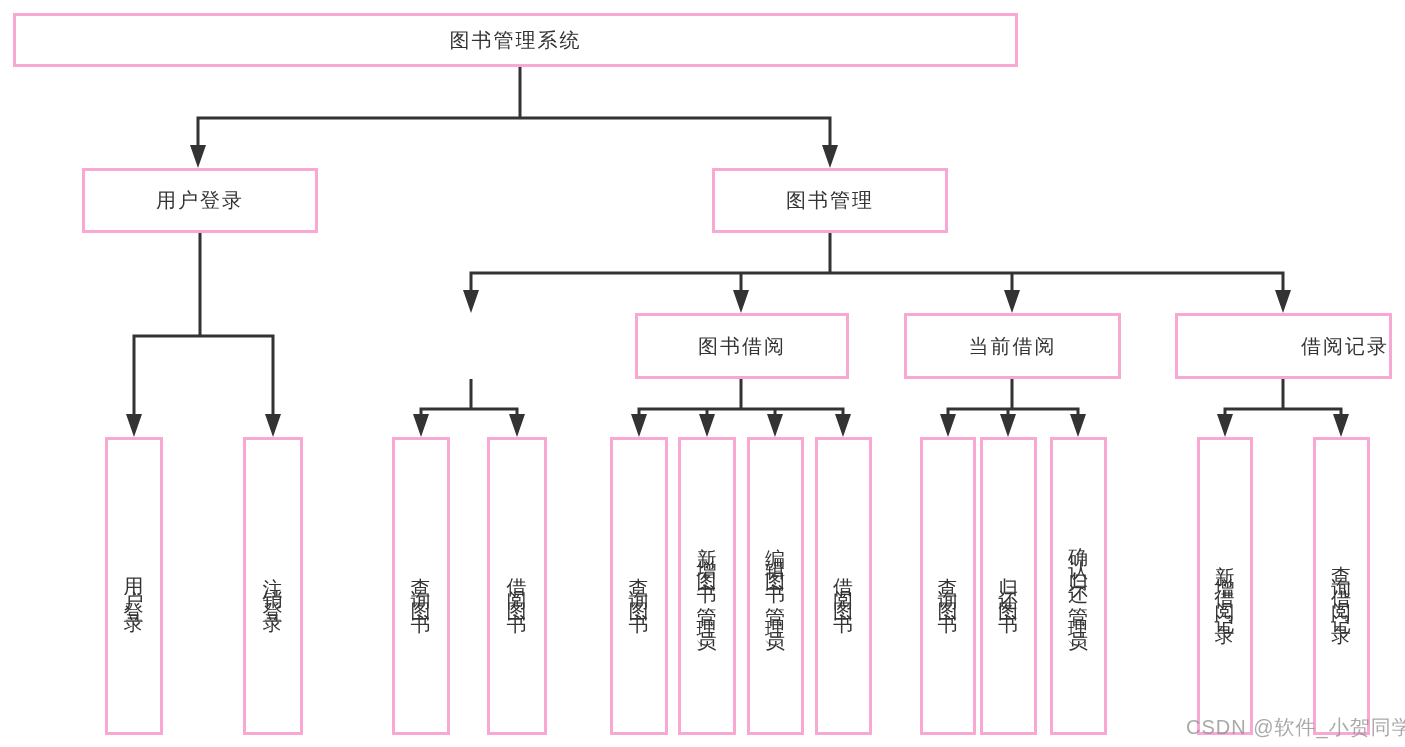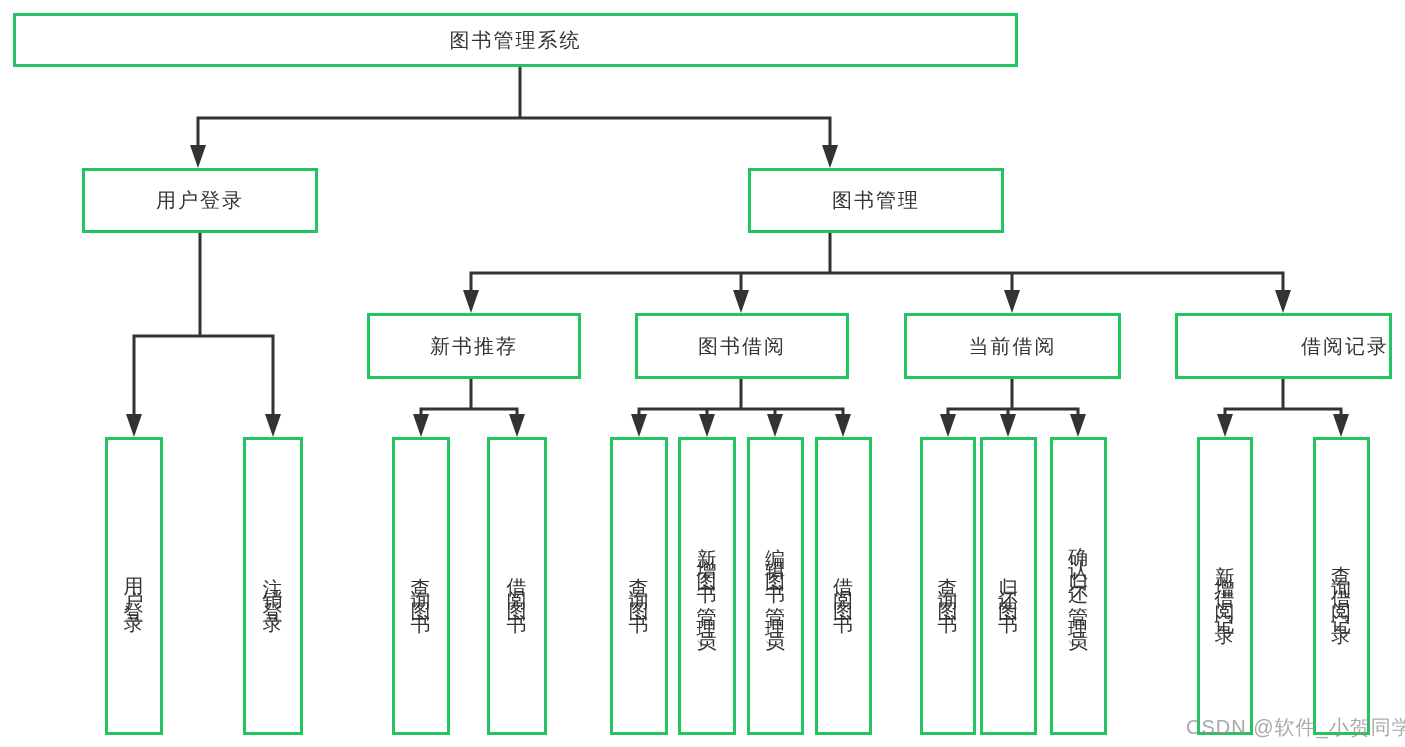--- a/index.html
+++ b/index.html
@@ -14,21 +14,21 @@
   }
   .lines {
     position: absolute;
     left: 0; top: 0;
     width: 1405px; height: 747px;
     z-index: 1;
   }
   .node {
     position: absolute;
     background: #ffffff;
-    border: 3px solid #22c55e;
+    border: 3px solid #f9a8d4;
     display: flex;
     align-items: center;
     justify-content: center;
     color: #333333;
     z-index: 2;
   }
   .node.h .lbl {
     font-size: 20px;
     letter-spacing: 2px;
     white-space: nowrap;
@@ -95,27 +95,24 @@
     </g>
   </svg>
 
   <div class="node h" style="left:13px; top:13px; width:1005px; height:54px;">
     <span class="lbl">图书管理系统</span>
   </div>
 
   <div class="node h" style="left:82px; top:168px; width:236px; height:65px;">
     <span class="lbl">用户登录</span>
   </div>
-  <div class="node h" style="left:748px; top:168px; width:256px; height:65px;">
+  <div class="node h" style="left:712px; top:168px; width:236px; height:65px;">
     <span class="lbl">图书管理</span>
   </div>
 
-  <div class="node h" style="left:367px; top:313px; width:214px; height:66px;">
-    <span class="lbl">新书推荐</span>
-  </div>
   <div class="node h" style="left:635px; top:313px; width:214px; height:66px;font-family:Liberation Serif, serif;">
     <span class="lbl">图书借阅</span>
   </div>
   <div class="node h" style="left:904px; top:313px; width:217px; height:66px;">
     <span class="lbl">当前借阅</span>
   </div>
   <div class="node h" style="left:1175px; top:313px; width:217px; height:66px;justify-content:flex-end;">
     <span class="lbl">借阅记录</span>
   </div>
 

